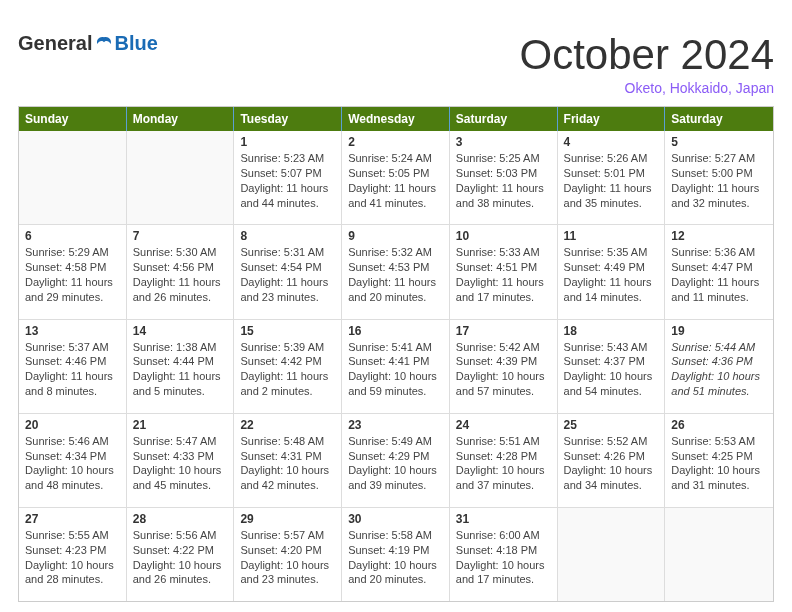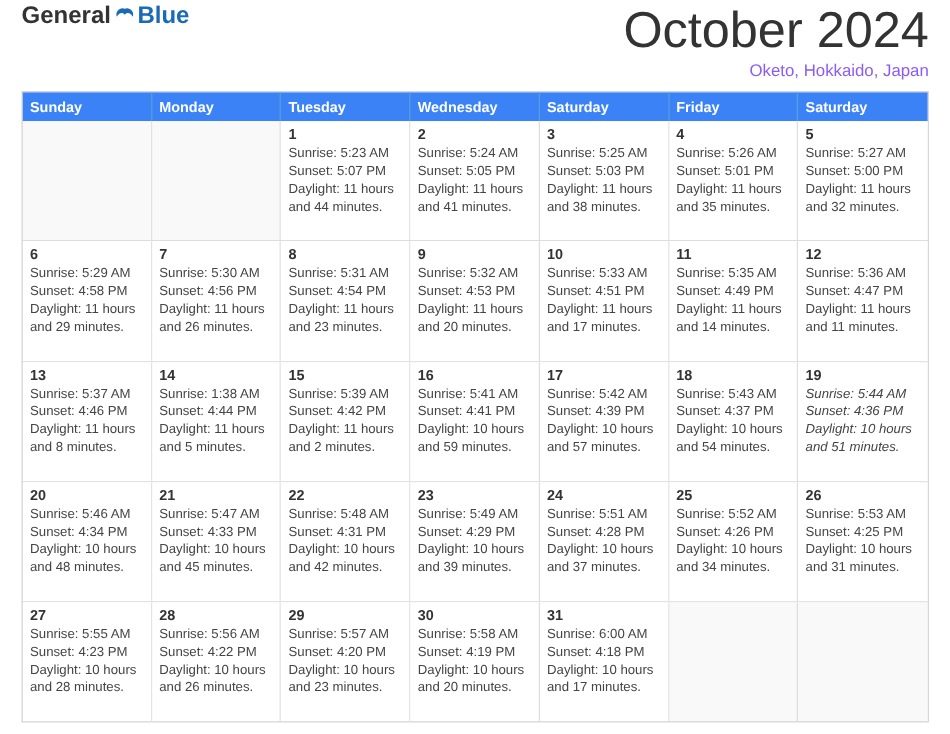--- a/index.html
+++ b/index.html
@@ -6,21 +6,21 @@
     body {
       font-family: Arial, sans-serif;
       background: #fff;
       width: 792px;
       height: 612px;
       overflow: hidden;
     }
     .page {
       width: 792px;
       height: 612px;
-      padding: 2px 18px 10px 18px;
+      padding: 32px 18px 10px 18px;
       display: flex;
       flex-direction: column;
       justify-content: space-between;
     }
     .header {
       display: flex;
       justify-content: space-between;
       align-items: flex-start;
       margin-bottom: 10px;
     }
@@ -59,21 +59,21 @@
     }
     .calendar {
       flex: 1;
       display: flex;
       flex-direction: column;
       border: 1px solid #ccc;
     }
     .cal-header {
       display: grid;
       grid-template-columns: repeat(7, 1fr);
-      background: #3b82f6;
+      background: #4d7c0f;
     }
     .cal-header-cell {
       color: #fff;
       font-size: 12px;
       font-weight: bold;
       padding: 5px 6px;
       text-align: left;
       border-right: 1px solid #5a9fd4;
     }
     .cal-header-cell:last-child { border-right: none; }

